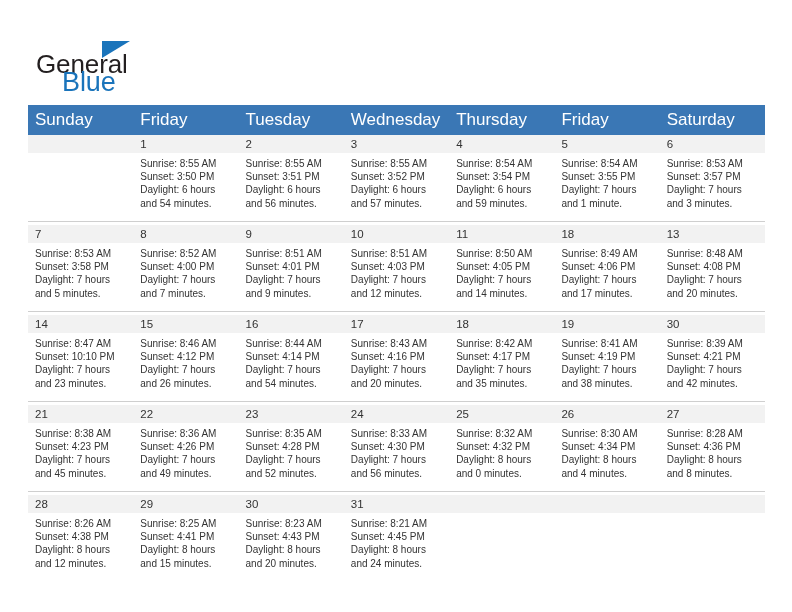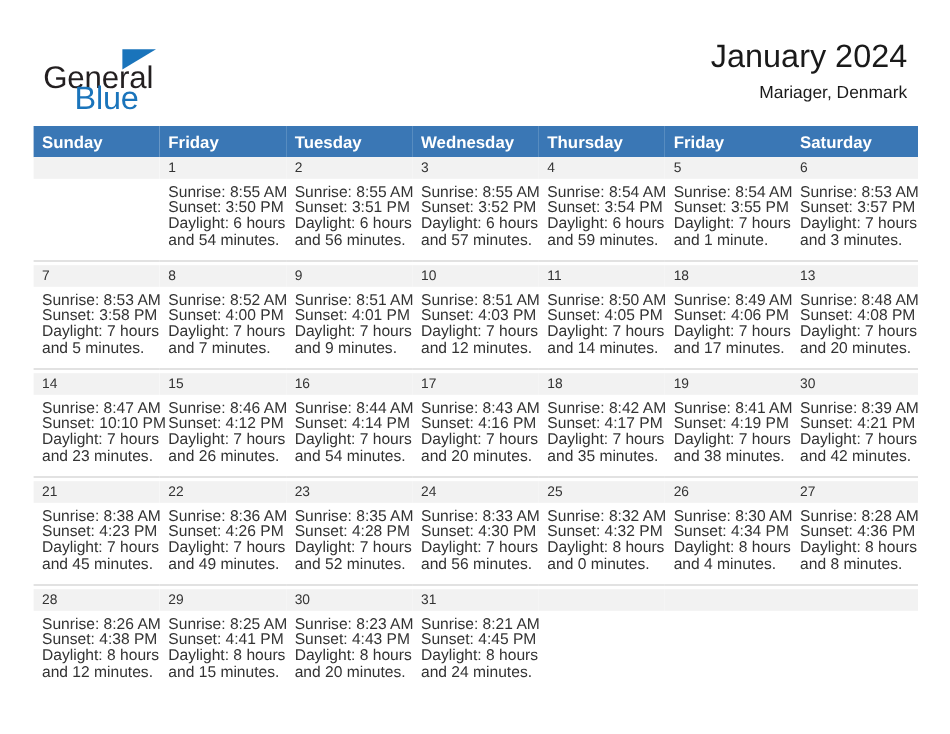--- a/index.html
+++ b/index.html
@@ -64,22 +64,22 @@
   .calendar {
     position: absolute;
     left: 28px; top: 105px;
     width: 737px;
     border-collapse: collapse;
     table-layout: fixed;
   }
   .calendar th {
     background: #3a77b5;
     color: #ffffff;
-    font-weight: bold;
-    font-size: 14px;
+    font-weight: normal;
+    font-size: 17px;
     text-align: left;
     padding: 5px 0 5px 7px;
     height: 21px;
     border: none;
   }
   .calendar td {
     vertical-align: top;
     padding: 0;
     border: none;
     width: 105.28px;
@@ -98,43 +98,39 @@
     background: #f2f2f2;
     font-size: 11.5px;
     color: #333333;
     padding: 3px 0 3px 7px;
     height: 18px;
     line-height: 12px;
   }
   .cell.empty .daynum { background: #f2f2f2; color: transparent; }
   .cell .info {
     padding: 4px 6px 0 7px;
-    font-size: 13px;
+    font-size: 10px;
     color: #333333;
     line-height: 13.2px;
   }
   .cell .info div { white-space: nowrap; }
 </style>
 </head>
 <body>
 
 <div class="page">
 
   <div class="topbar">
 
     <div class="logo">
       <span class="logo-general">General</span>
       <span class="logo-tri"></span>
       <span class="logo-blue">Blue</span>
     </div>
 
-    <div class="title-block">
-      <div class="cal-title">January 2024</div>
-      <div class="cal-subtitle">Mariager, Denmark</div>
-    </div>
 
   </div>
 
   <table class="calendar">
     <thead>
       <tr id="weekday-row">
           <th>Sunday</th>
           <th>Friday</th>
           <th>Tuesday</th>
           <th>Wednesday</th>

